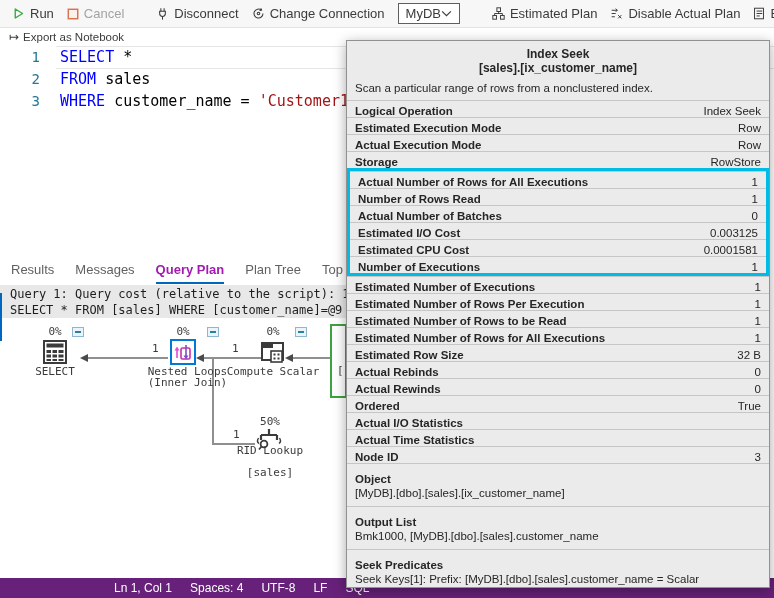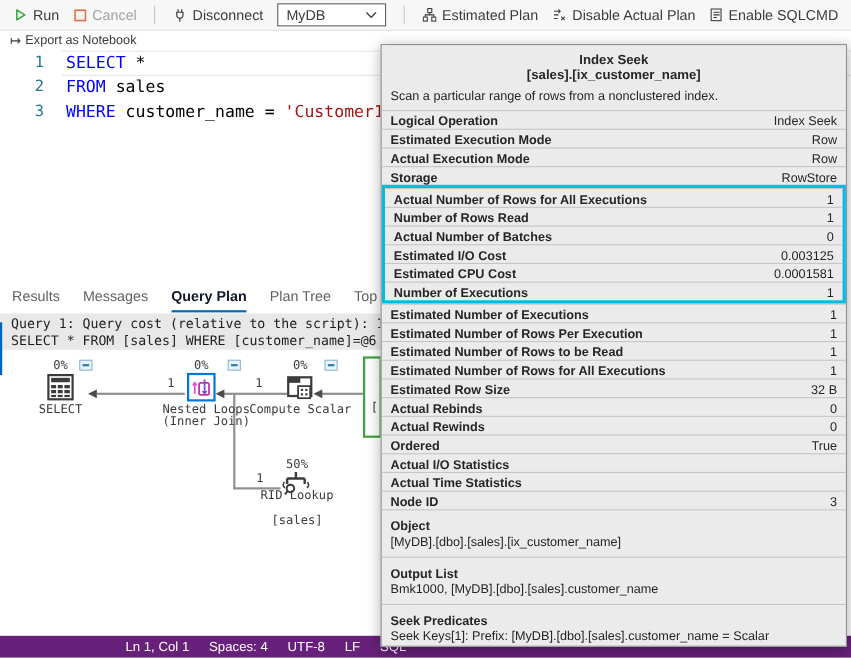--- a/index.html
+++ b/index.html
@@ -31,21 +31,21 @@
   .kw{color:#0000ff;}
   .str{color:#a31515;}
   .current-line{position:absolute;left:56px;right:-430px;top:0;height:21px;
                 border-top:1px solid #e5e5e5;border-bottom:1px solid #e5e5e5;pointer-events:none;}
 
   
   .tabs{position:absolute;top:256px;left:0;width:346px;height:28px;display:flex;gap:21px;
         padding-left:11px;font-size:13px;color:#616161;align-items:stretch;}
   .tab{display:flex;align-items:center;border-bottom:2px solid transparent;
        box-sizing:border-box;cursor:pointer;white-space:nowrap;}
-  .tab.active{color:#0f172a;font-weight:bold;border-bottom-color:#0067c0;}
+  .tab.active{color:#a21caf;font-weight:bold;border-bottom-color:#0067c0;}
 
   
   .query-header{position:absolute;top:285px;left:0;width:346px;height:33px;background:#e8e8e8;
                 font-family:"DejaVu Sans Mono",monospace;font-size:12px;line-height:16px;
                 color:#1e1e1e;padding:1px 0 0 10px;box-sizing:border-box;
                 white-space:nowrap;overflow:hidden;}
   .blue-strip{position:absolute;left:0;top:293px;width:2px;height:48px;background:#0067c0;z-index:3;}
 
   
   .plan{position:absolute;top:318px;left:0;width:346px;height:260px;
@@ -110,20 +110,30 @@
   <div class="tb-item">
     <span>
       <svg width="13" height="14" viewBox="0 0 16 16" fill="none" stroke="#3b3b3b" stroke-width="1.3">
         <path d="M6 1v3.5M10 1v3.5"></path>
           <path d="M4.5 4.5h7v3a3.5 3.5 0 0 1-7 0z"></path>
           <path d="M8 11v4"></path>
       </svg>
     </span>
     <span>Disconnect</span>
   </div>
+  <div class="tb-item">
+    <span>
+      <svg width="13" height="13" viewBox="0 0 16 16" fill="none" stroke="#3b3b3b" stroke-width="1.3">
+        <path d="M13.5 8a5.5 5.5 0 1 1-2-4.2"></path>
+          <path d="M11 1.5l1 2.5-2.7.4" stroke-width="1.2"></path>
+        <circle cx="8" cy="8" r="1.6"></circle>
+      </svg>
+    </span>
+    <span>Change Connection</span>
+  </div>
   <div class="tb-select">
     <span>MyDB</span>
     <span>
       <svg width="11" height="7" viewBox="0 0 12 8" fill="none" stroke="#3b3b3b" stroke-width="1.3">
           <path d="M1 1.5 L6 6.5 L11 1.5"></path>
         </svg>
     </span>
   </div>
   <div class="tb-sep"></div>
   <div class="tb-item">
@@ -192,21 +202,21 @@
   <div class="tab">
       <span>Plan Tree</span>
     </div>
   <div class="tab">
       <span>Top Operations</span>
     </div>
 </div>
 
 <div class="query-header">
   <div>Query 1: Query cost (relative to the script): 100.00%</div>
-  <div>SELECT * FROM [sales] WHERE [customer_name]=@6</div>
+  <div>SELECT * FROM [sales] WHERE [customer_name]=@9</div>
 </div>
 <div class="blue-strip"></div>
 
 <div class="plan">
 
   <div class="hline" style="left:88px;top:39px;width:80px;"></div>
   <div class="arrow-left" style="left:80px;top:36px;"></div>
   <span class="edge-label" style="left:152px;top:24px;">1</span>
 
   <div class="hline" style="left:203px;top:39px;width:58px;"></div>

